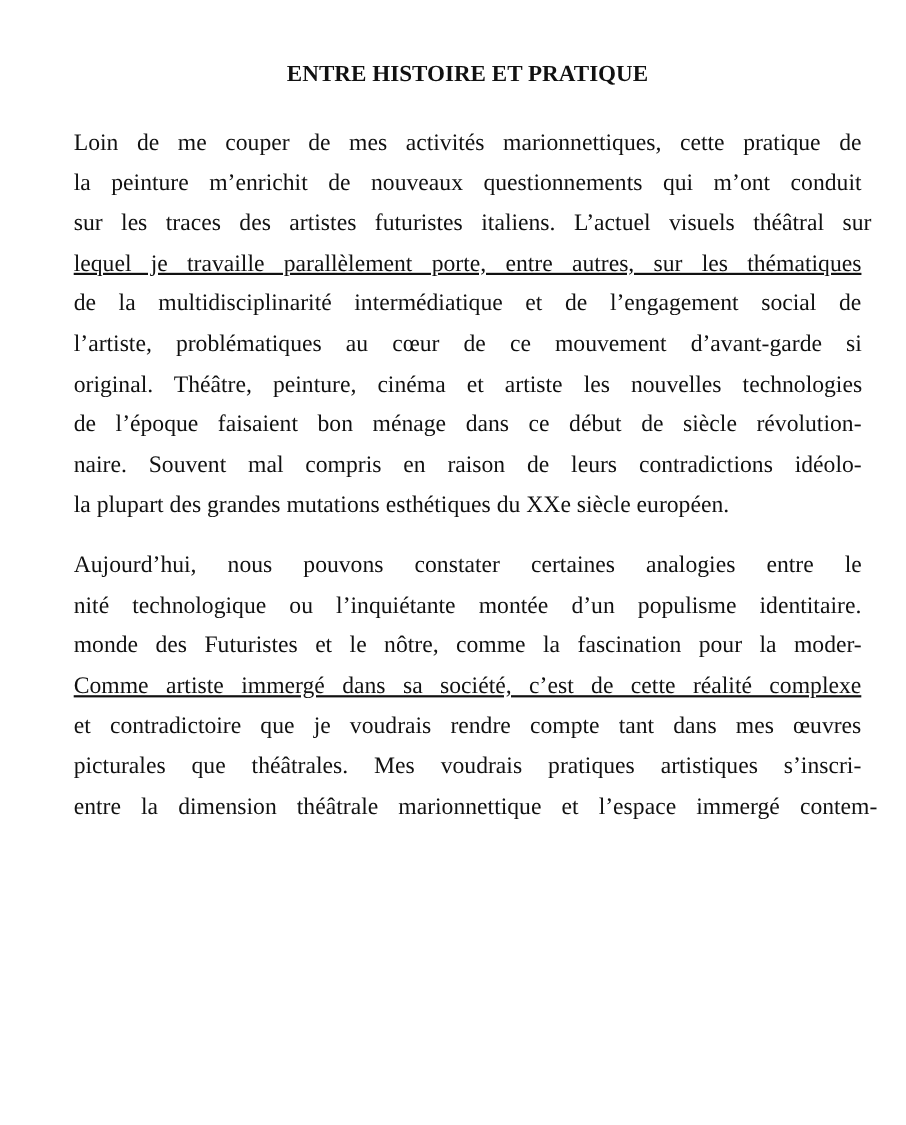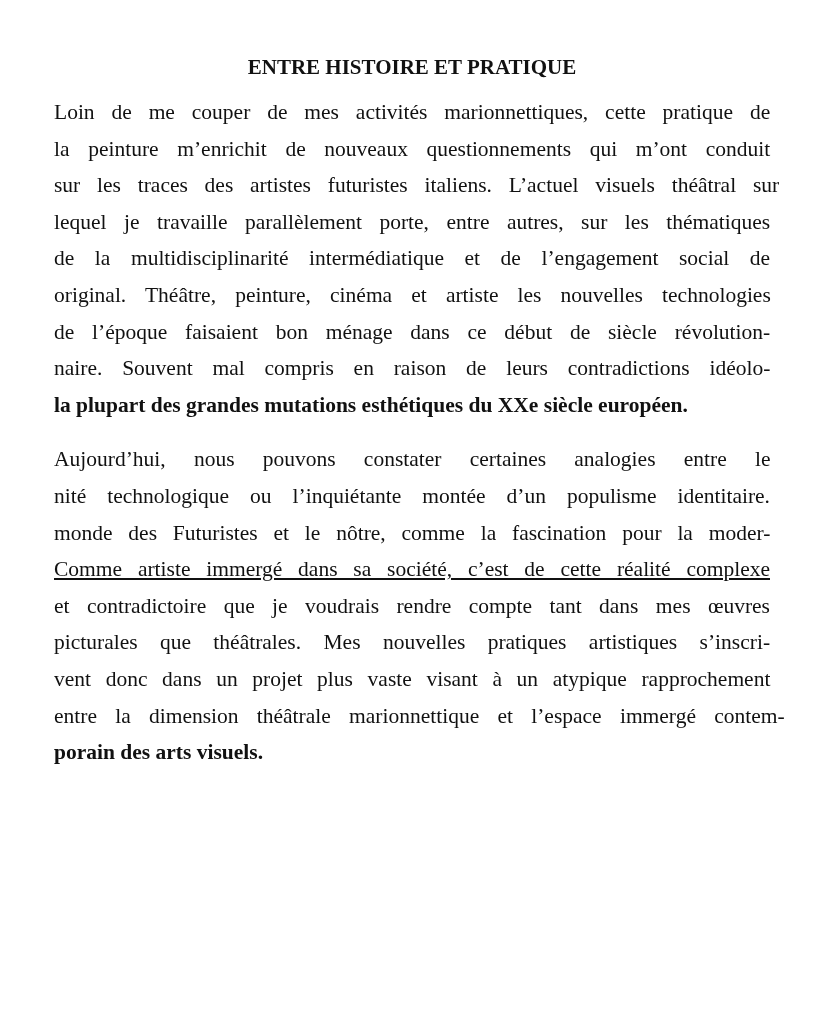--- a/index.html
+++ b/index.html
@@ -10,21 +10,21 @@
     body {
       width: 824px;
       height: 1023px;
       overflow: hidden;
       position: relative;
       color: #111111;
       font-family: "Liberation Serif", serif;
     }
     .page {
       position: absolute;
-      left: 54px;
+      left: 67px;
       top: 50px;
       width: 716px;
     }
     .title {
       text-align: center;
       font-weight: bold;
       font-size: 21px;
       line-height: 34px;
       margin: 0 0 0 0;
       letter-spacing: 0px;
@@ -37,49 +37,47 @@
     }
     .line {
       display: block;
       white-space: nowrap;
       text-align: justify;
       text-align-last: justify;
       height: 36.6px;
     }
     .line.last {
       text-align-last: left;
-      font-weight: bold;
     }
     .para + .para {
       margin-top: 18px;
     }
-    .p1 { margin-top: 10px; }
+    .p1 { margin-top: 27px; }
   </style>
 </head>
 <body>
 
 <div class="page">
   <h1 class="title">ENTRE HISTOIRE ET PRATIQUE</h1>
 
   <p class="para p1">
     <span class="line" style="display: block; word-spacing: 11.5px;">Loin de me couper de mes activités marionnettiques, cette pratique de</span>
     <span class="line" style="display: block; word-spacing: 13.25px;">la peinture m’enrichit de nouveaux questionnements qui m’ont conduit</span>
     <span class="line" style="display: block; word-spacing: 11.4px;">sur les traces des artistes futuristes italiens. L’actuel visuels théâtral sur</span>
-    <span class="line" style="display: block; word-spacing: 12.1111px;">lequel je travaille parallèlement porte, entre autres, sur les thématiques</span>
+    <span class="line" style="display: block; word-spacing: 12.1111px; text-decoration: underline;">lequel je travaille parallèlement porte, entre autres, sur les thématiques</span>
     <span class="line" style="display: block; word-spacing: 15.125px;">de la multidisciplinarité intermédiatique et de l’engagement social de</span>
+    <span class="line" style="display: block; word-spacing: 16.5px;">l’artiste, problématiques au cœur de ce mouvement d’avant-garde si</span>
     <span class="line" style="display: block; word-spacing: 13.75px;">original. Théâtre, peinture, cinéma et artiste les nouvelles technologies</span>
     <span class="line" style="display: block; word-spacing: 12.4px;">de l’époque faisaient bon ménage dans ce début de siècle révolution-</span>
     <span class="line" style="display: block; word-spacing: 14.4444px;">naire. Souvent mal compris en raison de leurs contradictions idéolo-</span>
     <span class="line last" style="display: block; word-spacing: 0px;">la plupart des grandes mutations esthétiques du XXe siècle européen.</span>
   </p>
 
   <p class="para">
     <span class="line" style="display: block; word-spacing: 22.8571px;">Aujourd’hui, nous pouvons constater certaines analogies entre le</span>
     <span class="line" style="display: block; word-spacing: 15.5714px;">nité technologique ou l’inquiétante montée d’un populisme identitaire.</span>
     <span class="line" style="display: block; word-spacing: 10.4545px;">monde des Futuristes et le nôtre, comme la fascination pour la moder-</span>
     <span class="line" style="display: block; word-spacing: 10.4px; text-decoration: underline;">Comme artiste immergé dans sa société, c’est de cette réalité complexe</span>
     <span class="line" style="display: block; word-spacing: 12px;">et contradictoire que je voudrais rendre compte tant dans mes œuvres</span>
-    <span class="line" style="display: block; word-spacing: 17px;">picturales que théâtrales. Mes nouvelles pratiques artistiques s’inscri-</span>
-    <span class="line" style="display: block; word-spacing: 9.27273px;">vent donc dans un projet plus vaste visant à un atypique rapprochement</span>
+    <span class="line" style="display: block; word-spacing: 17px;">picturales que théâtrales. Mes voudrais pratiques artistiques s’inscri-</span>
     <span class="line" style="display: block; word-spacing: 12.875px;">entre la dimension théâtrale marionnettique et l’espace immergé contem-</span>
-    <span class="line last" style="display: block; word-spacing: 0px;">porain des arts visuels.</span>
   </p>
 </div>
 
 </body></html>

